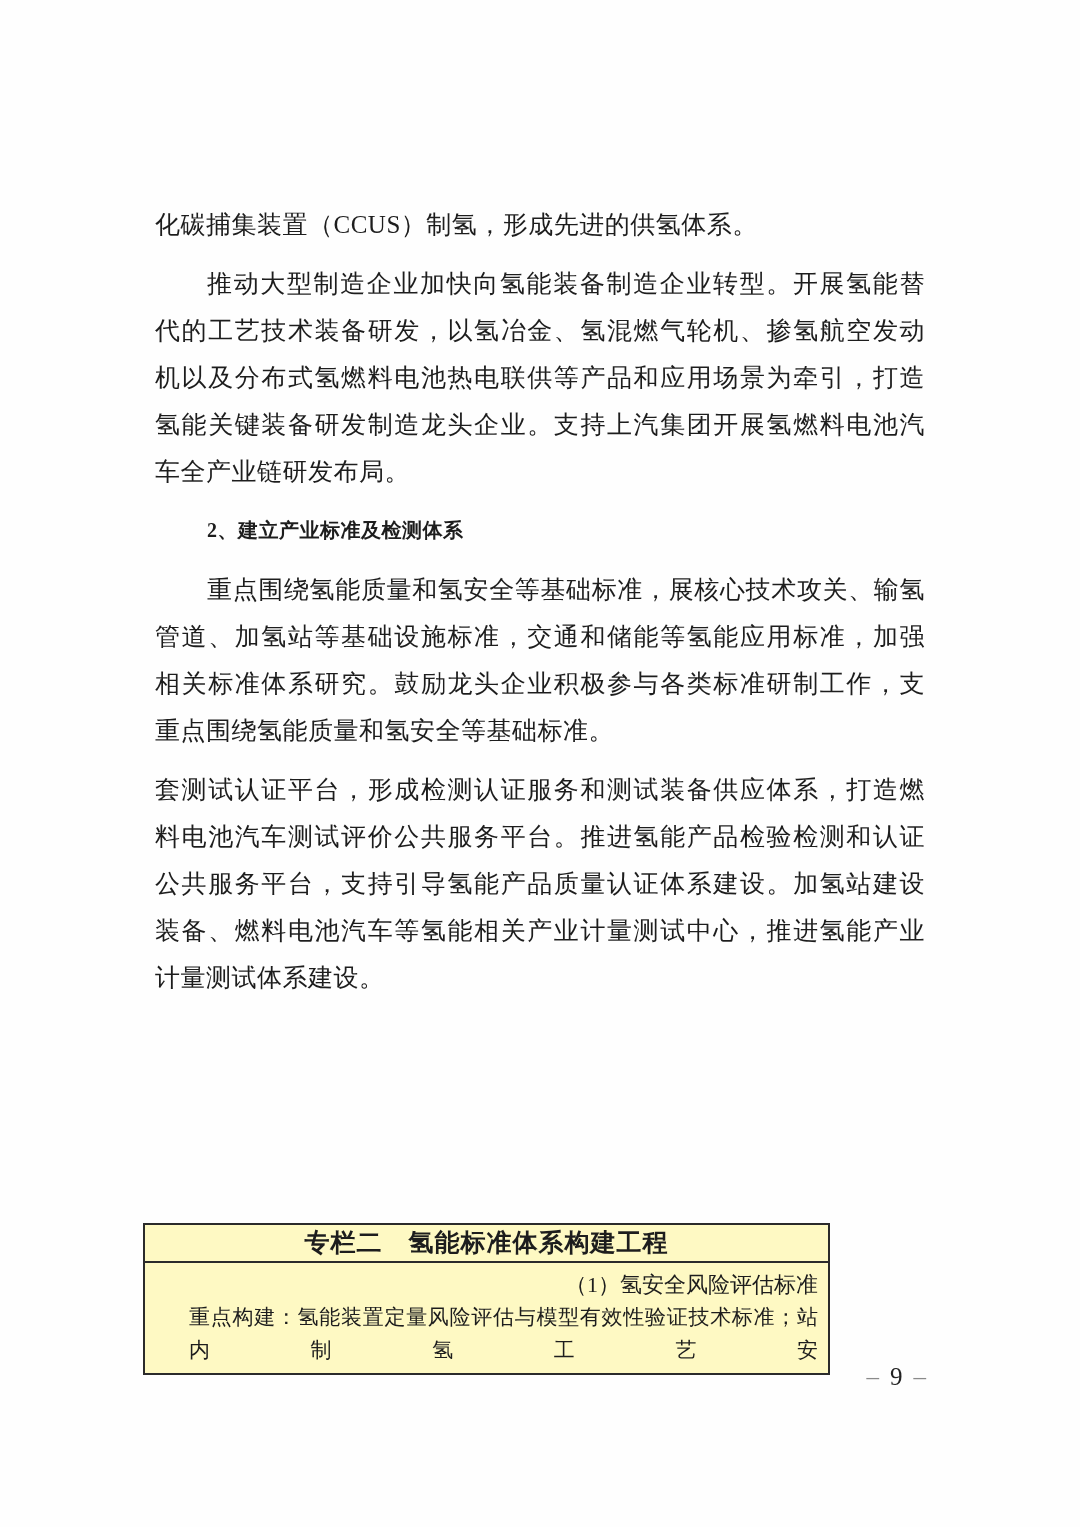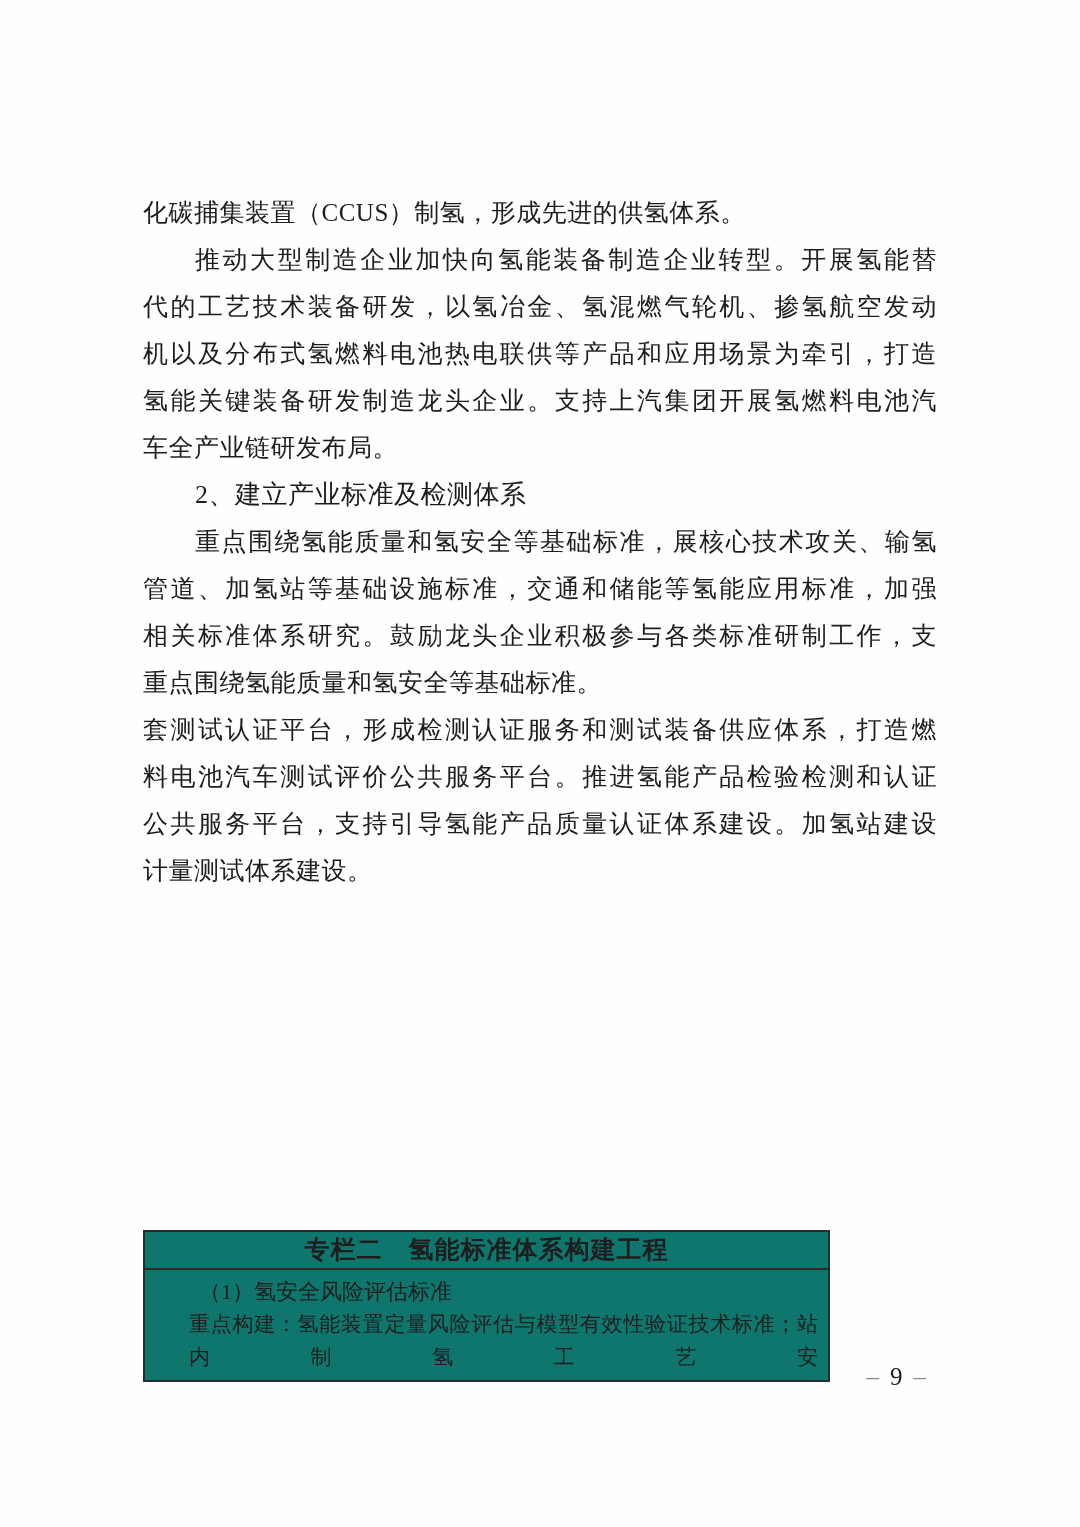--- a/index.html
+++ b/index.html
@@ -15,69 +15,69 @@
     font-family: "Liberation Serif", "DejaVu Serif", serif;
     color: #1d1d1d;
     overflow: hidden;
   }
   .doc-body {
     position: absolute;
     left: 143px;
     top: 189px;
     width: 794px;
   }
-  .paragraph { margin: 0; padding: 0; }
+  .paragraph { margin: 12px; padding: 0; }
   .line {
     font-size: 25px;
     line-height: 47px;
     height: 47px;
     overflow: hidden;
     text-align: justify;
     text-align-last: left;
     text-justify: inter-character;
     letter-spacing: 0.5px;
   }
   .line.fill {
     text-align-last: justify;
   }
   .line.indent {
     text-indent: 52px;
   }
   .paragraph.heading .line {
-    font-weight: normal;
-    font-size: 26px;
+    font-weight: bold;
+    font-size: 20px;
     text-align-last: left;
   }
   .callout {
     position: absolute;
     left: 143px;
     top: 1223px;
     width: 687px;
     box-sizing: border-box;
     border: 2px solid #2b2b2b;
-    background: #0f766e;
-    margin-top: 7px;
+    background: #fef9c3;
   }
   .callout-header {
     height: 36px;
     line-height: 36px;
     text-align: center;
     font-weight: bold;
     font-size: 25px;
     border-bottom: 2px solid #2b2b2b;
     letter-spacing: 1px;
   }
   .callout-content {
     padding: 5px 10px 6px 10px;
   }
   .callout-line {
     font-size: 21px;
     line-height: 33px;
     overflow: hidden;
     text-justify: inter-character;
+    text-align: right;
   }
   .callout-item-heading {
     padding-left: 44px;
     font-size: 22px;
   }
   .callout-item-body {
     padding-left: 34px;
     text-align: justify;
     text-align-last: justify;
   }
@@ -116,20 +116,21 @@
       <div class="paragraph plain">
         <div class="line indent fill">重点围绕氢能质量和氢安全等基础标准，展核心技术攻关、输氢</div>
         <div class="line fill">管道、加氢站等基础设施标准，交通和储能等氢能应用标准，加强</div>
         <div class="line fill">相关标准体系研究。鼓励龙头企业积极参与各类标准研制工作，支</div>
         <div class="line">重点围绕氢能质量和氢安全等基础标准。</div>
       </div>
       <div class="paragraph plain">
         <div class="line fill">套测试认证平台，形成检测认证服务和测试装备供应体系，打造燃</div>
         <div class="line fill">料电池汽车测试评价公共服务平台。推进氢能产品检验检测和认证</div>
         <div class="line fill">公共服务平台，支持引导氢能产品质量认证体系建设。加氢站建设</div>
+        <div class="line fill">装备、燃料电池汽车等氢能相关产业计量测试中心，推进氢能产业</div>
         <div class="line">计量测试体系建设。</div>
       </div>
     </div>
 
   <div class="callout">
     <div class="callout-header">专栏二　氢能标准体系构建工程</div>
     <div class="callout-content">
       <div class="callout-line callout-item-heading">（1）氢安全风险评估标准</div>
       <div class="callout-line callout-item-body">重点构建：氢能装置定量风险评估与模型有效性验证技术标准；站内制氢工艺安</div>
     </div>

